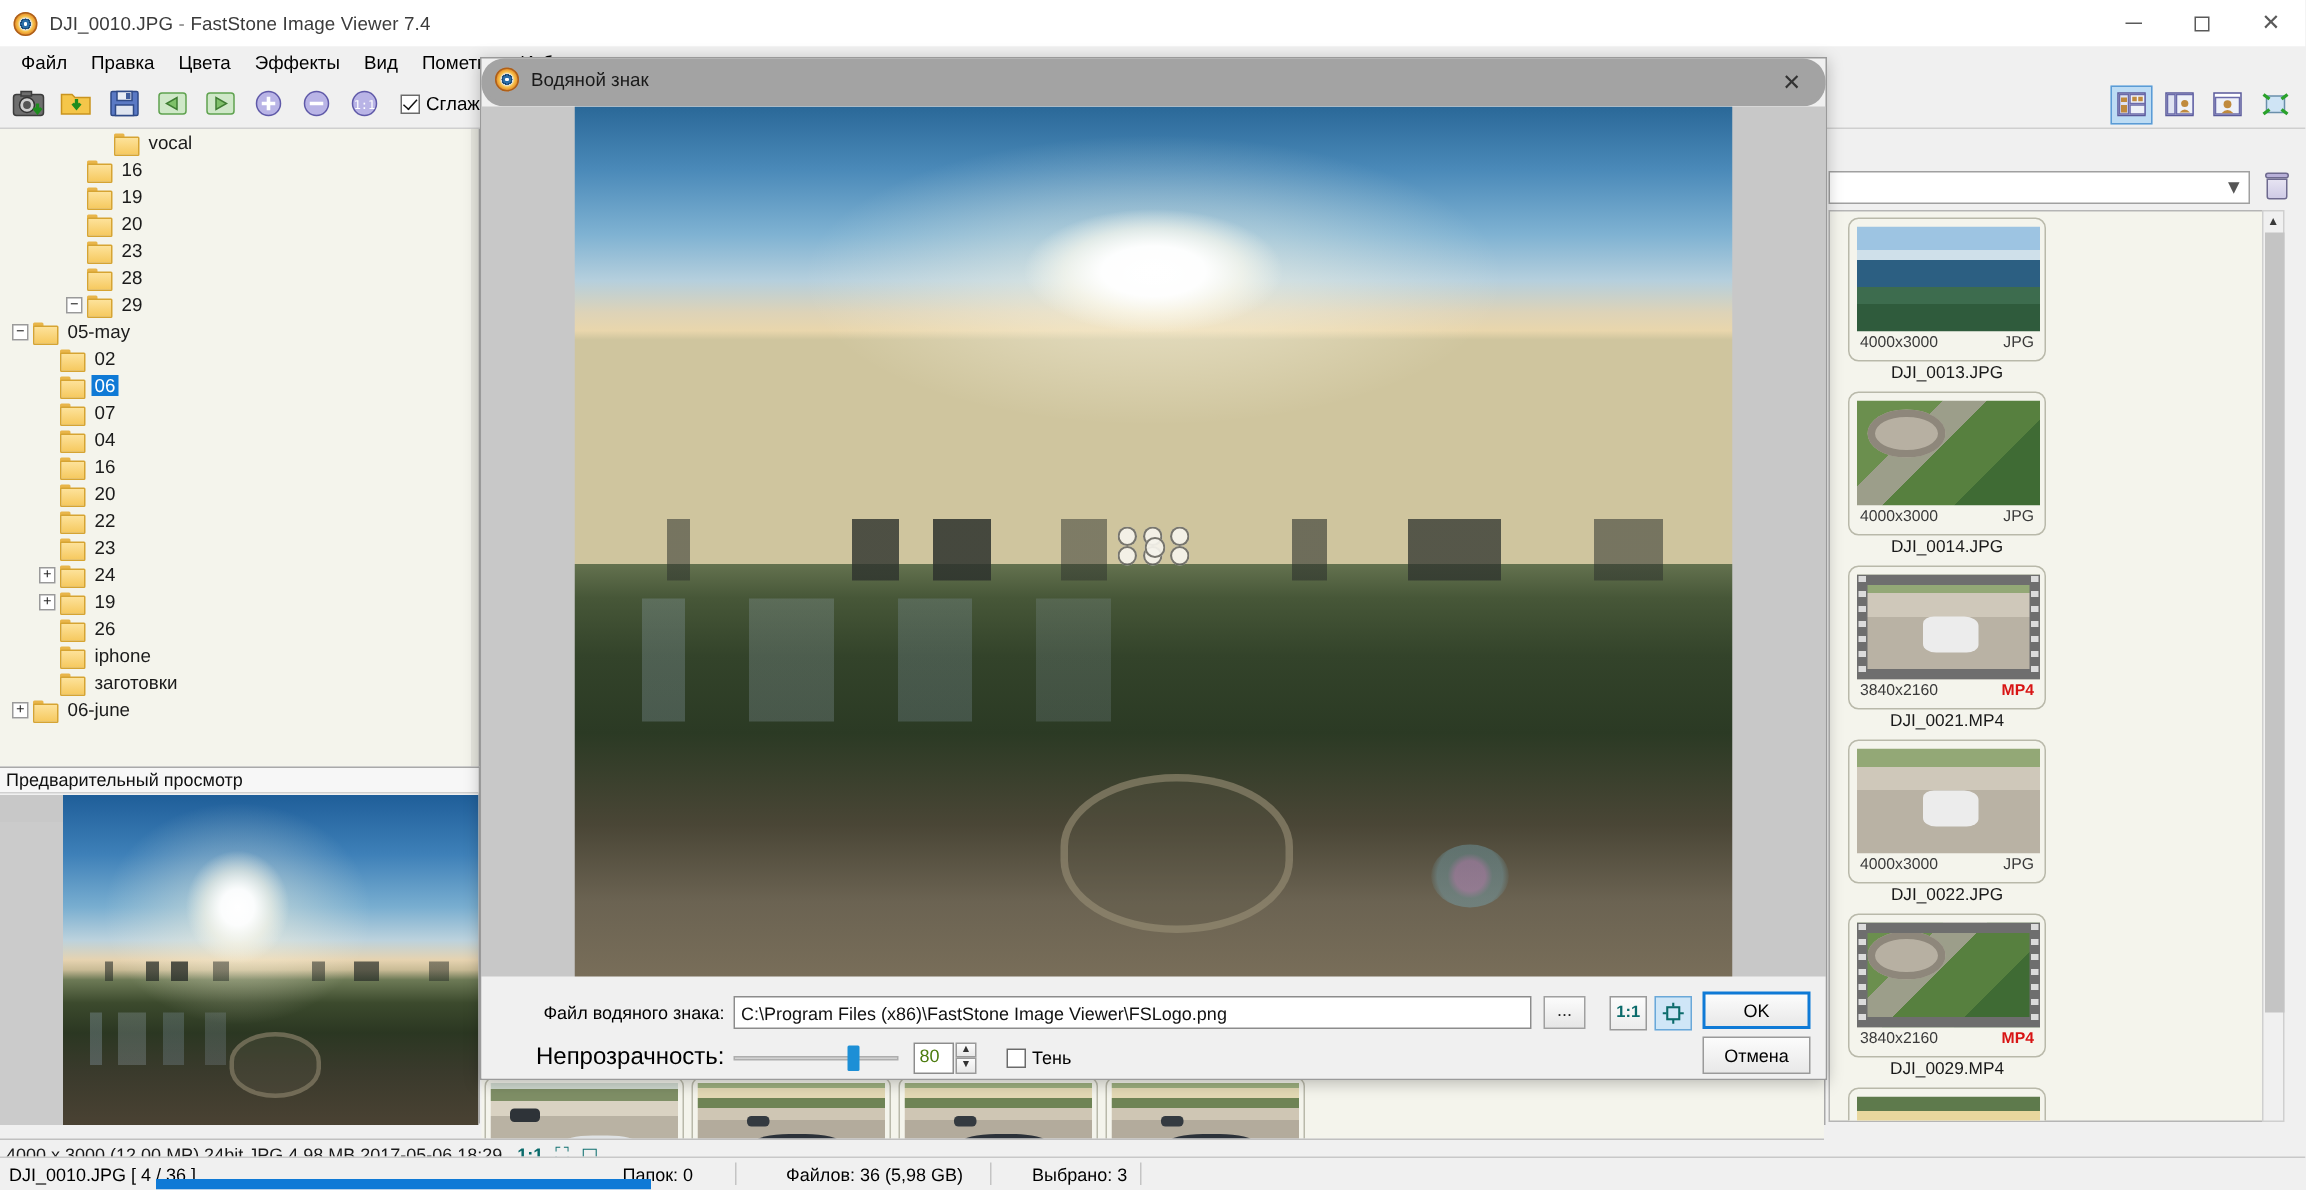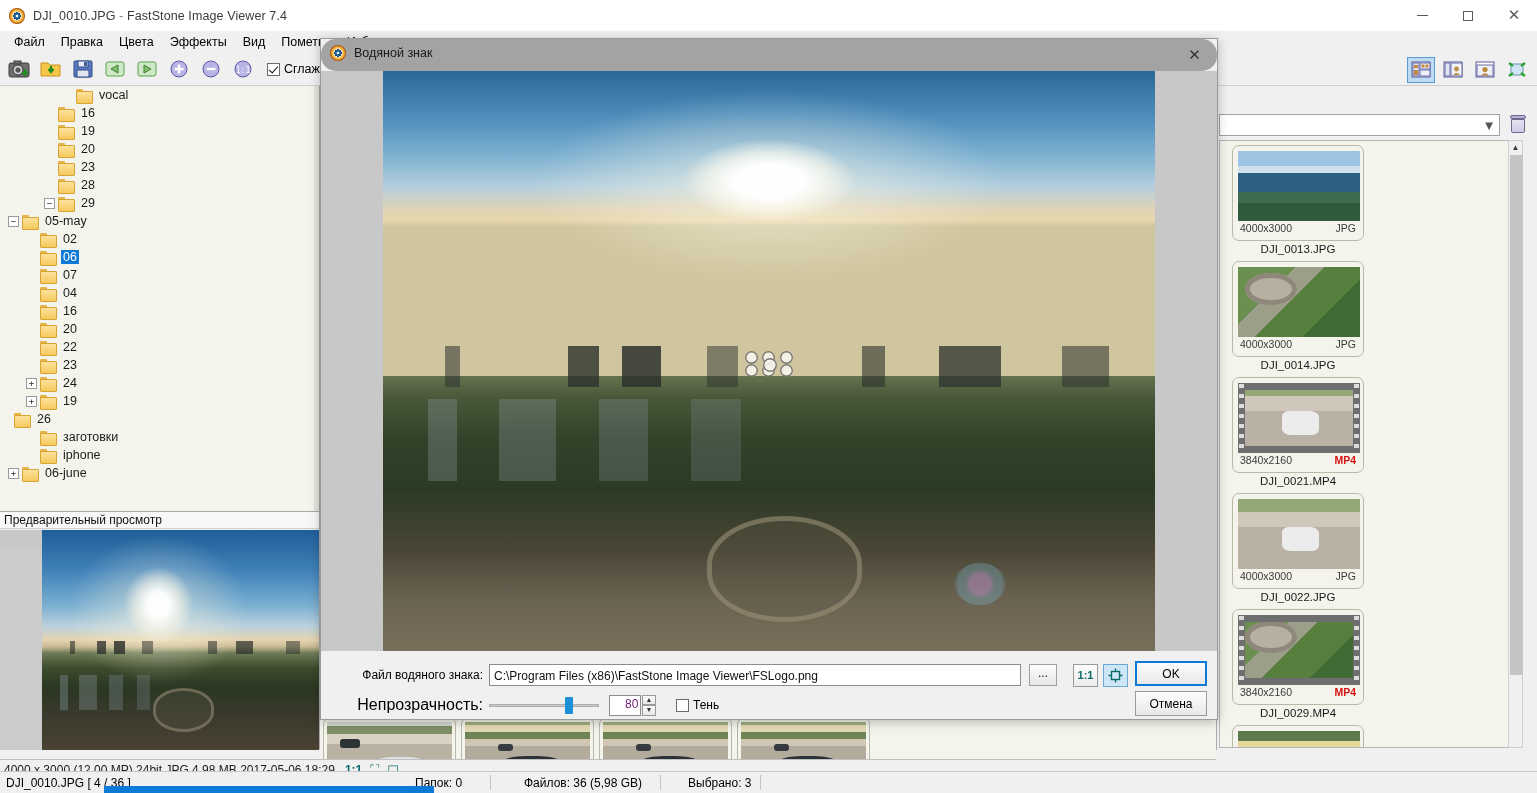--- a/index.html
+++ b/index.html
@@ -445,21 +445,21 @@
   .slider .track {
     position: absolute; left: 0; top: 9px; width: 110px; height: 3px;
     background: linear-gradient(#b9b9b9,#dedede); border: 1px solid #aeaeae;
   }
   .slider .knob {
     position: absolute; left: 76px; top: 2px; width: 8px; height: 17px;
     background: #1d8fd6; border-radius: 1px;
   }
   .spin-val {
     width: 27px; height: 21px; margin-left: 10px; background: #fff; border: 1px solid #8c8c8c;
-    font-size: 12px; padding: 1px 15px; color: #701a75;
+    font-size: 12px; padding: 1px 3px; color: #4d7c0f;
   }
   .spin-btns { width: 14px; height: 21px; margin-left: 1px; display: flex; flex-direction: column; }
   .spin-btns div {
     flex: 1; border: 1px solid #9a9a9a; background: linear-gradient(#fbfbfb,#e8e8e8);
     font-size: 7px; text-align: center; line-height: 8px; color: #333;
   }
   .shadow-chk { display: flex; align-items: center; margin-left: 20px; font-size: 12px; }
   .shadow-chk .cbox { width: 13px; height: 13px; }
 
   
@@ -687,34 +687,34 @@
         <div class="tree-row" style="padding-left: 26px;">
           <div class="exp">+</div>
           <div class="folder"></div>
           <span class="tlabel">24</span>
         </div>
         <div class="tree-row" style="padding-left: 26px;">
           <div class="exp">+</div>
           <div class="folder"></div>
           <span class="tlabel">19</span>
         </div>
-        <div class="tree-row" style="">
+        <div class="tree-row" style="padding-left: 26px;">
           <div class="exp-spacer"></div>
           <div class="folder"></div>
           <span class="tlabel">26</span>
         </div>
         <div class="tree-row" style="padding-left: 26px;">
           <div class="exp-spacer"></div>
           <div class="folder"></div>
+          <span class="tlabel">iphone</span>
+        </div>
+        <div class="tree-row" style="padding-left: 26px;">
+          <div class="exp-spacer"></div>
+          <div class="folder"></div>
           <span class="tlabel">заготовки</span>
-        </div>
-        <div class="tree-row" style="padding-left: 26px;">
-          <div class="exp-spacer"></div>
-          <div class="folder"></div>
-          <span class="tlabel">iphone</span>
         </div>
         <div class="tree-row" style="padding-left: 8px;">
           <div class="exp">+</div>
           <div class="folder"></div>
           <span class="tlabel">06-june</span>
         </div>
       </div>
     <div class="tree-scroll"></div>
   </div>
 

